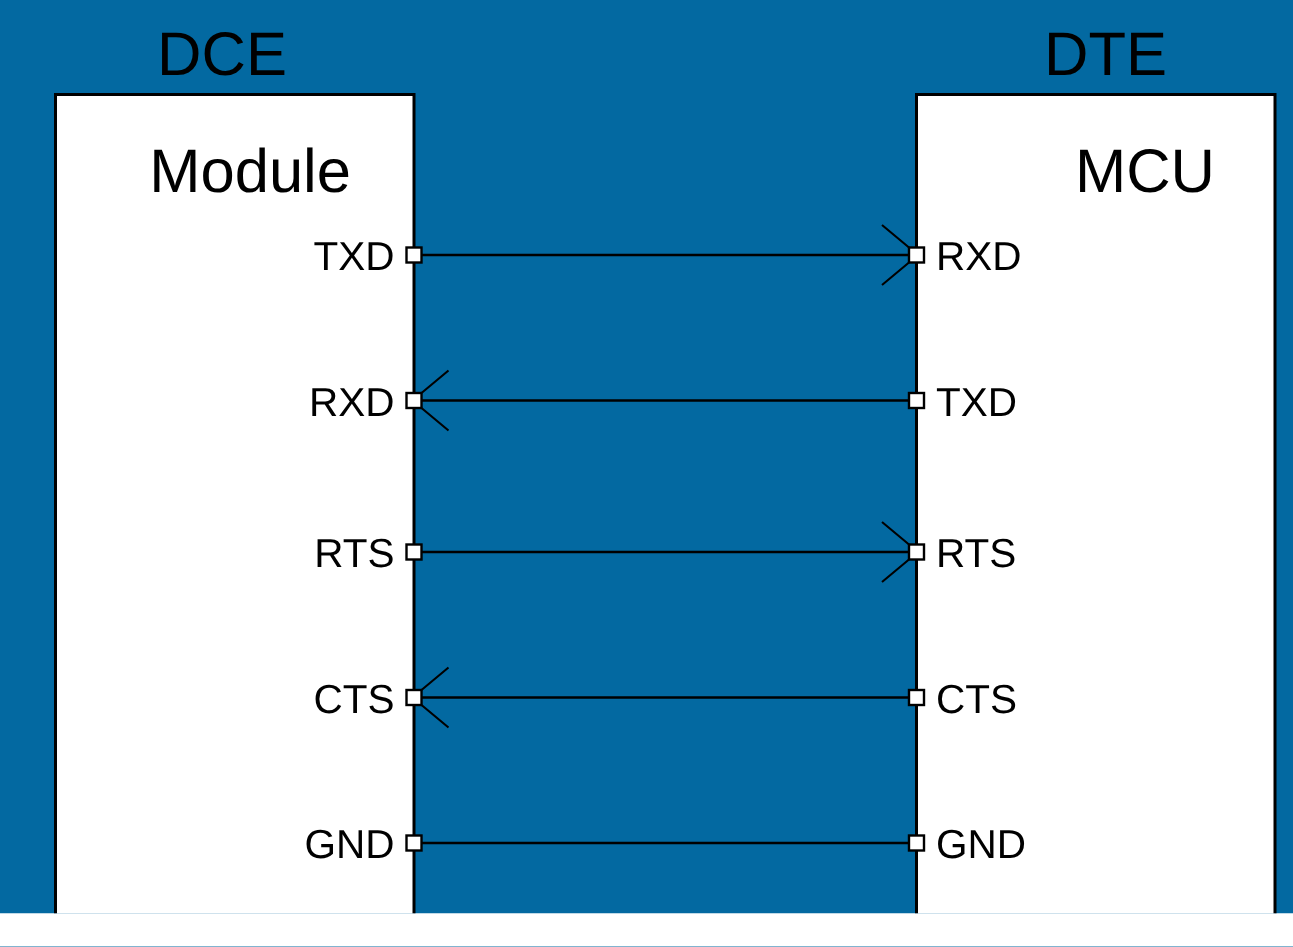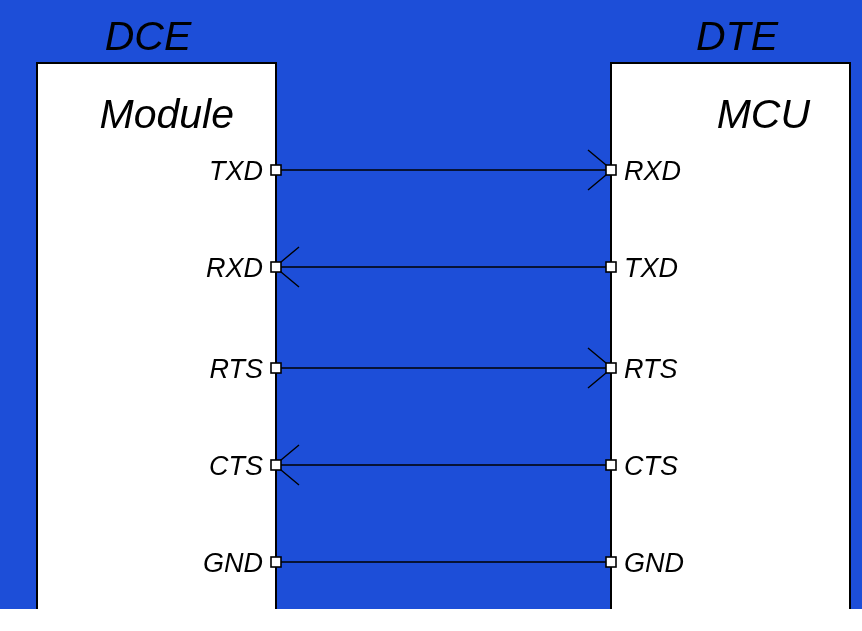--- a/index.html
+++ b/index.html
@@ -8,23 +8,22 @@
     padding: 0;
     background: #ffffff;
   }
   body {
     font-family: "Liberation Sans", sans-serif;
   }
   #canvas {
     position: relative;
     width: 862px;
     height: 609px;
-    background: #1d4ed8;
+    background: #0369a1;
     overflow: hidden;
-    font-style: italic;
   }
   #canvas svg {
     position: absolute;
     top: 0;
     left: 0;
   }
   .hdr-label {
     font-family: "Liberation Sans", sans-serif;
     font-size: 41px;
     fill: #000000;

